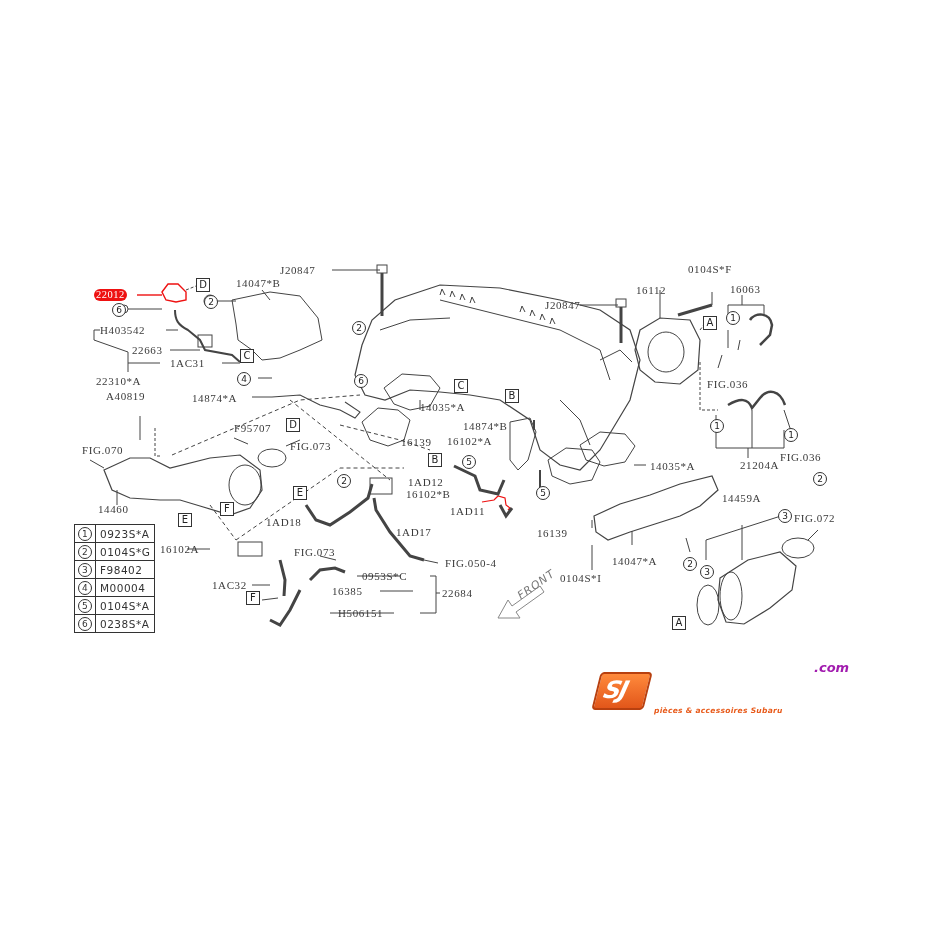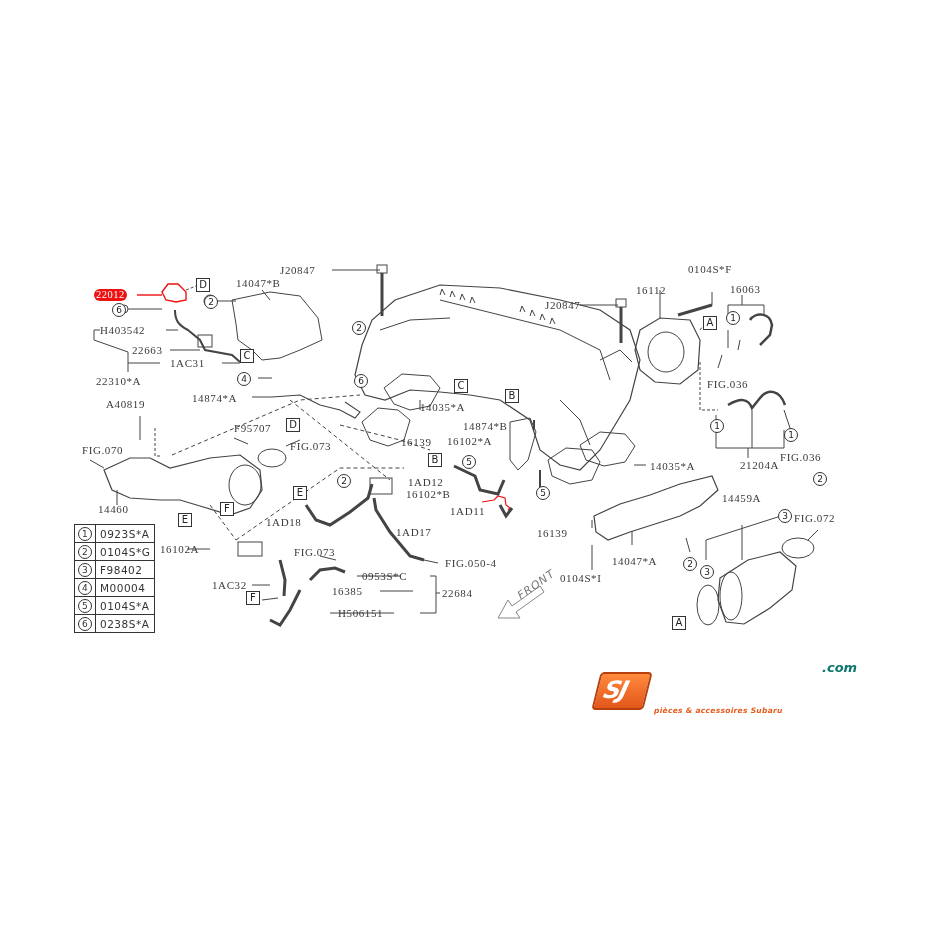--- a/index.html
+++ b/index.html
@@ -12,21 +12,21 @@
   .circ { position:absolute; width:12px; height:12px; border:1px solid #333; border-radius:50%; font-size:9px; line-height:12px; text-align:center; color:#222; background:#fff; font-family:"DejaVu Sans", sans-serif; }
   table.legend { position:absolute; left:74px; top:524px; border-collapse:collapse; font-family:"DejaVu Sans", sans-serif; font-size:10.5px; color:#333; }
   table.legend td { border:1px solid #333; height:17px; padding:0 4px; letter-spacing:0.5px; }
   table.legend td.num { width:14px; text-align:center; padding:0 3px; }
   table.legend .c { display:inline-block; width:12px; height:12px; border:1px solid #333; border-radius:50%; font-size:9px; line-height:12px; text-align:center; }
   .front { position:absolute; left:515px; top:578px; font-size:11px; color:#777; transform:rotate(-35deg); font-style:italic; letter-spacing:1px; font-family:"DejaVu Sans", sans-serif; }
   .logo { position:absolute; left:596px; top:666px; width:260px; height:52px; }
   .logo .mark { position:absolute; left:0; top:6px; width:48px; height:34px; background:linear-gradient(180deg,#ff8a3c,#e2561a); transform:skewX(-14deg); border-radius:4px; border:2px solid #b8400f; }
   .logo .mark span { position:absolute; left:6px; top:2px; font-size:24px; font-weight:bold; font-style:italic; color:#fff; font-family:"DejaVu Sans", sans-serif; letter-spacing:-2px; }
   .logo .name { position:absolute; left:56px; top:2px; font-size:33px; font-weight:bold; font-style:italic; color:#777; letter-spacing:-1px; font-family:"DejaVu Sans", sans-serif; text-shadow:1px 1px 0 #444; -webkit-text-stroke:0.5px #333; }
-  .logo .dotcom { position:absolute; left:218px; top:-6px; font-size:13px; font-weight:bold; font-style:italic; color:#0f766e; font-family:"DejaVu Sans", sans-serif;margin-left:8px; }
+  .logo .dotcom { position:absolute; left:218px; top:-6px; font-size:13px; font-weight:bold; font-style:italic; color:#a21caf; font-family:"DejaVu Sans", sans-serif; }
   .logo .tag { position:absolute; left:58px; top:40px; font-size:7.5px; font-style:italic; color:#e85a1a; font-weight:bold; letter-spacing:0.3px; font-family:"DejaVu Sans", sans-serif; }
 </style>
 </head>
 <body>
 
 <div id="canvas">
 
   <svg class="drawing" viewBox="0 0 931 931" fill="none" stroke="#444" stroke-width="1">
 
     <g stroke="#ee1111" stroke-width="1.4">
@@ -169,21 +169,21 @@
   <span class="lbl" style="left:96px;top:375px;">22310*A</span>
   <span class="lbl" style="left:236px;top:277px;">14047*B</span>
   <span class="lbl" style="left:280px;top:264px;">J20847</span>
   <span class="lbl" style="left:545px;top:299px;">J20847</span>
   <span class="lbl" style="left:636px;top:284px;text-align:right;">16112</span>
   <span class="lbl" style="left:688px;top:263px;">0104S*F</span>
   <span class="lbl" style="left:730px;top:283px;">16063</span>
   <span class="lbl" style="left:707px;top:378px;">FIG.036</span>
   <span class="lbl" style="left:780px;top:451px;">FIG.036</span>
   <span class="lbl" style="left:740px;top:459px;">21204A</span>
-  <span class="lbl" style="left:106px;top:398px;">A40819</span>
+  <span class="lbl" style="left:106px;top:390px;">A40819</span>
   <span class="lbl" style="left:192px;top:392px;">14874*A</span>
   <span class="lbl" style="left:234px;top:422px;">F95707</span>
   <span class="lbl" style="left:290px;top:440px;">FIG.073</span>
   <span class="lbl" style="left:82px;top:444px;">FIG.070</span>
   <span class="lbl" style="left:98px;top:503px;">14460</span>
   <span class="lbl" style="left:420px;top:401px;">14035*A</span>
   <span class="lbl" style="left:650px;top:460px;">14035*A</span>
   <span class="lbl" style="left:401px;top:436px;">16139</span>
   <span class="lbl" style="left:537px;top:527px;">16139</span>
   <span class="lbl" style="left:463px;top:420px;">14874*B</span>

